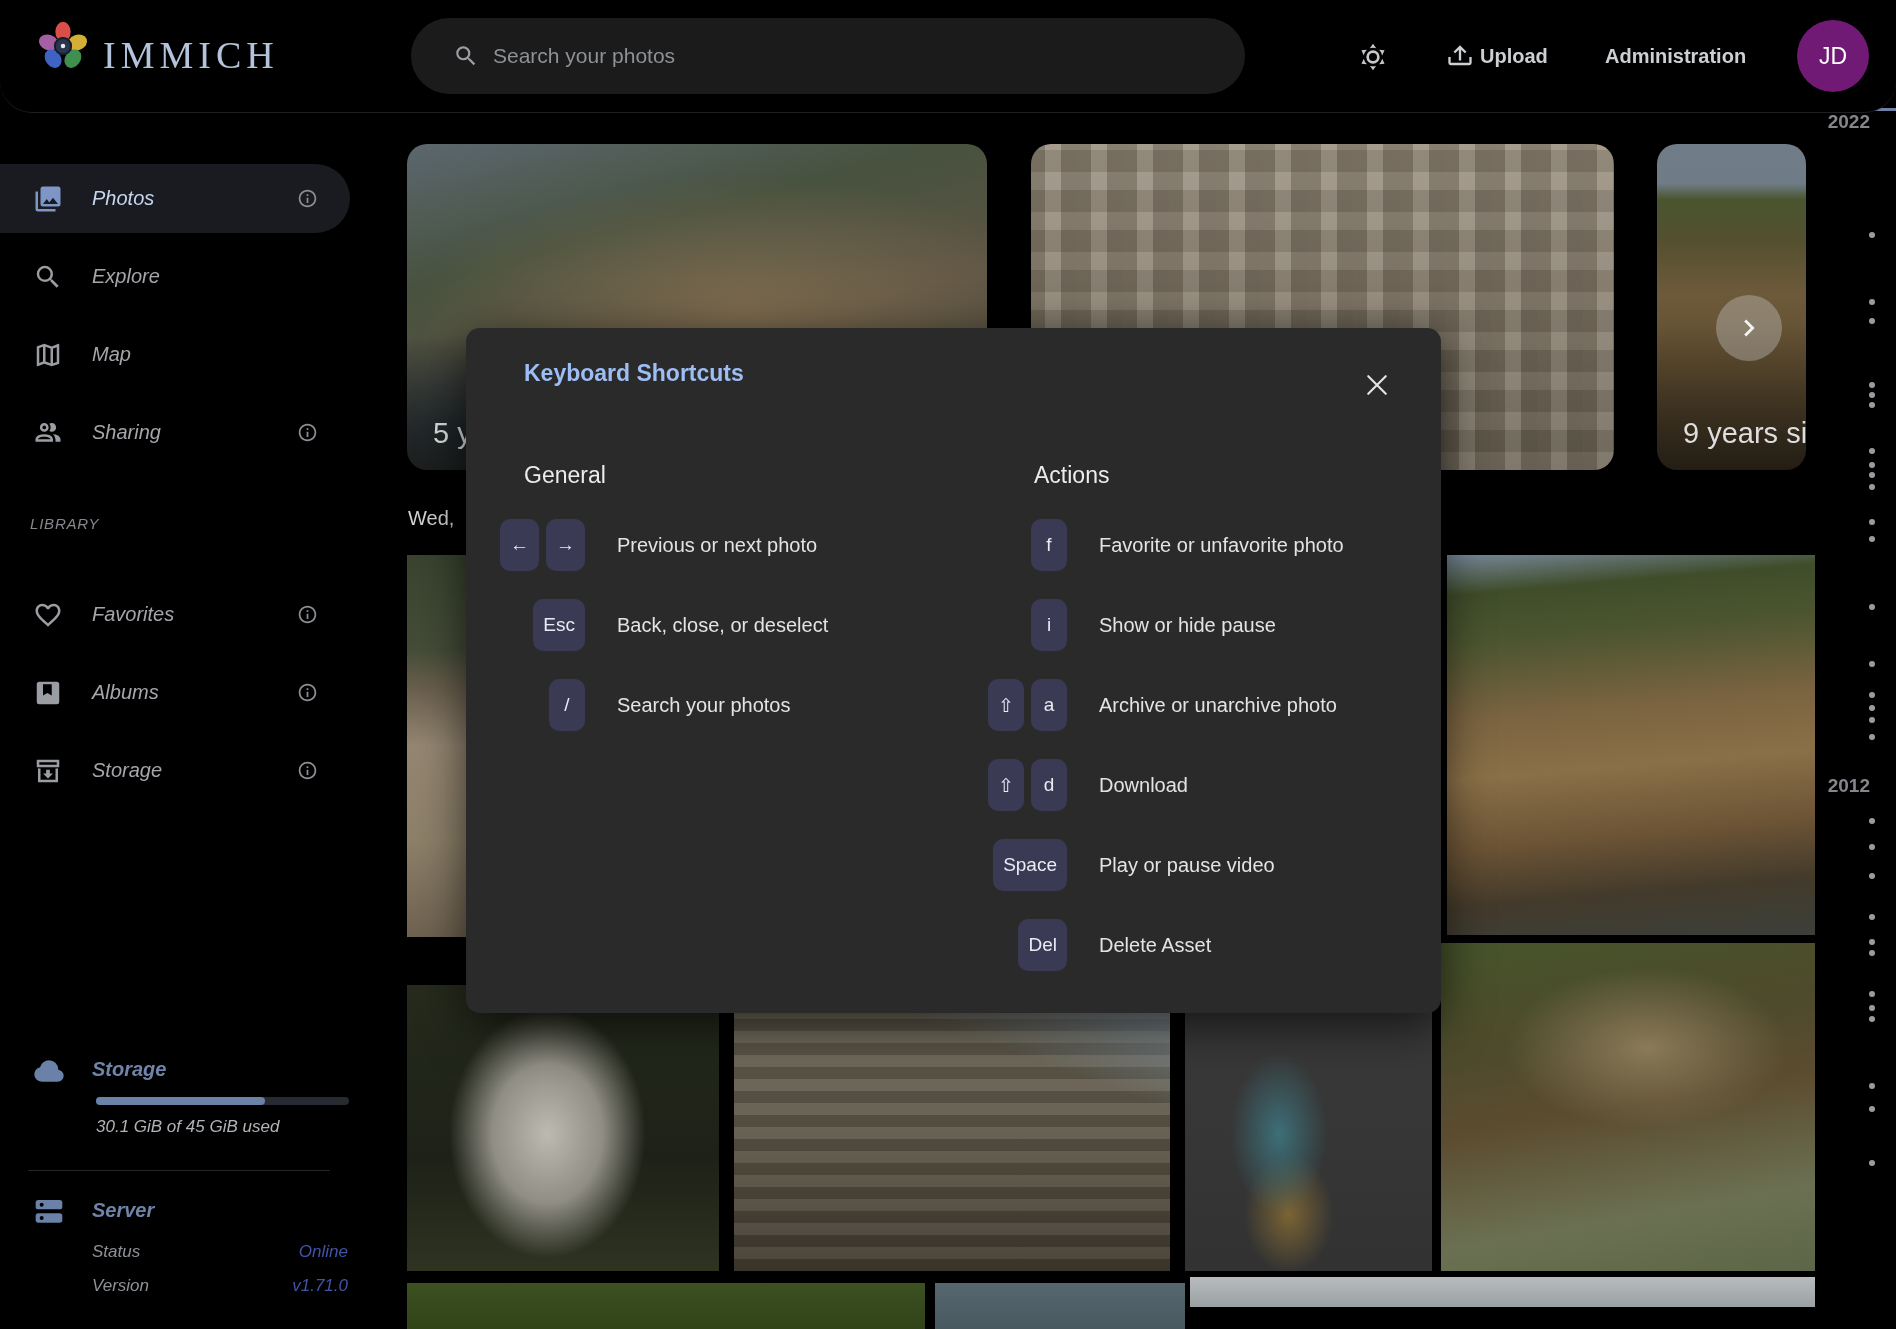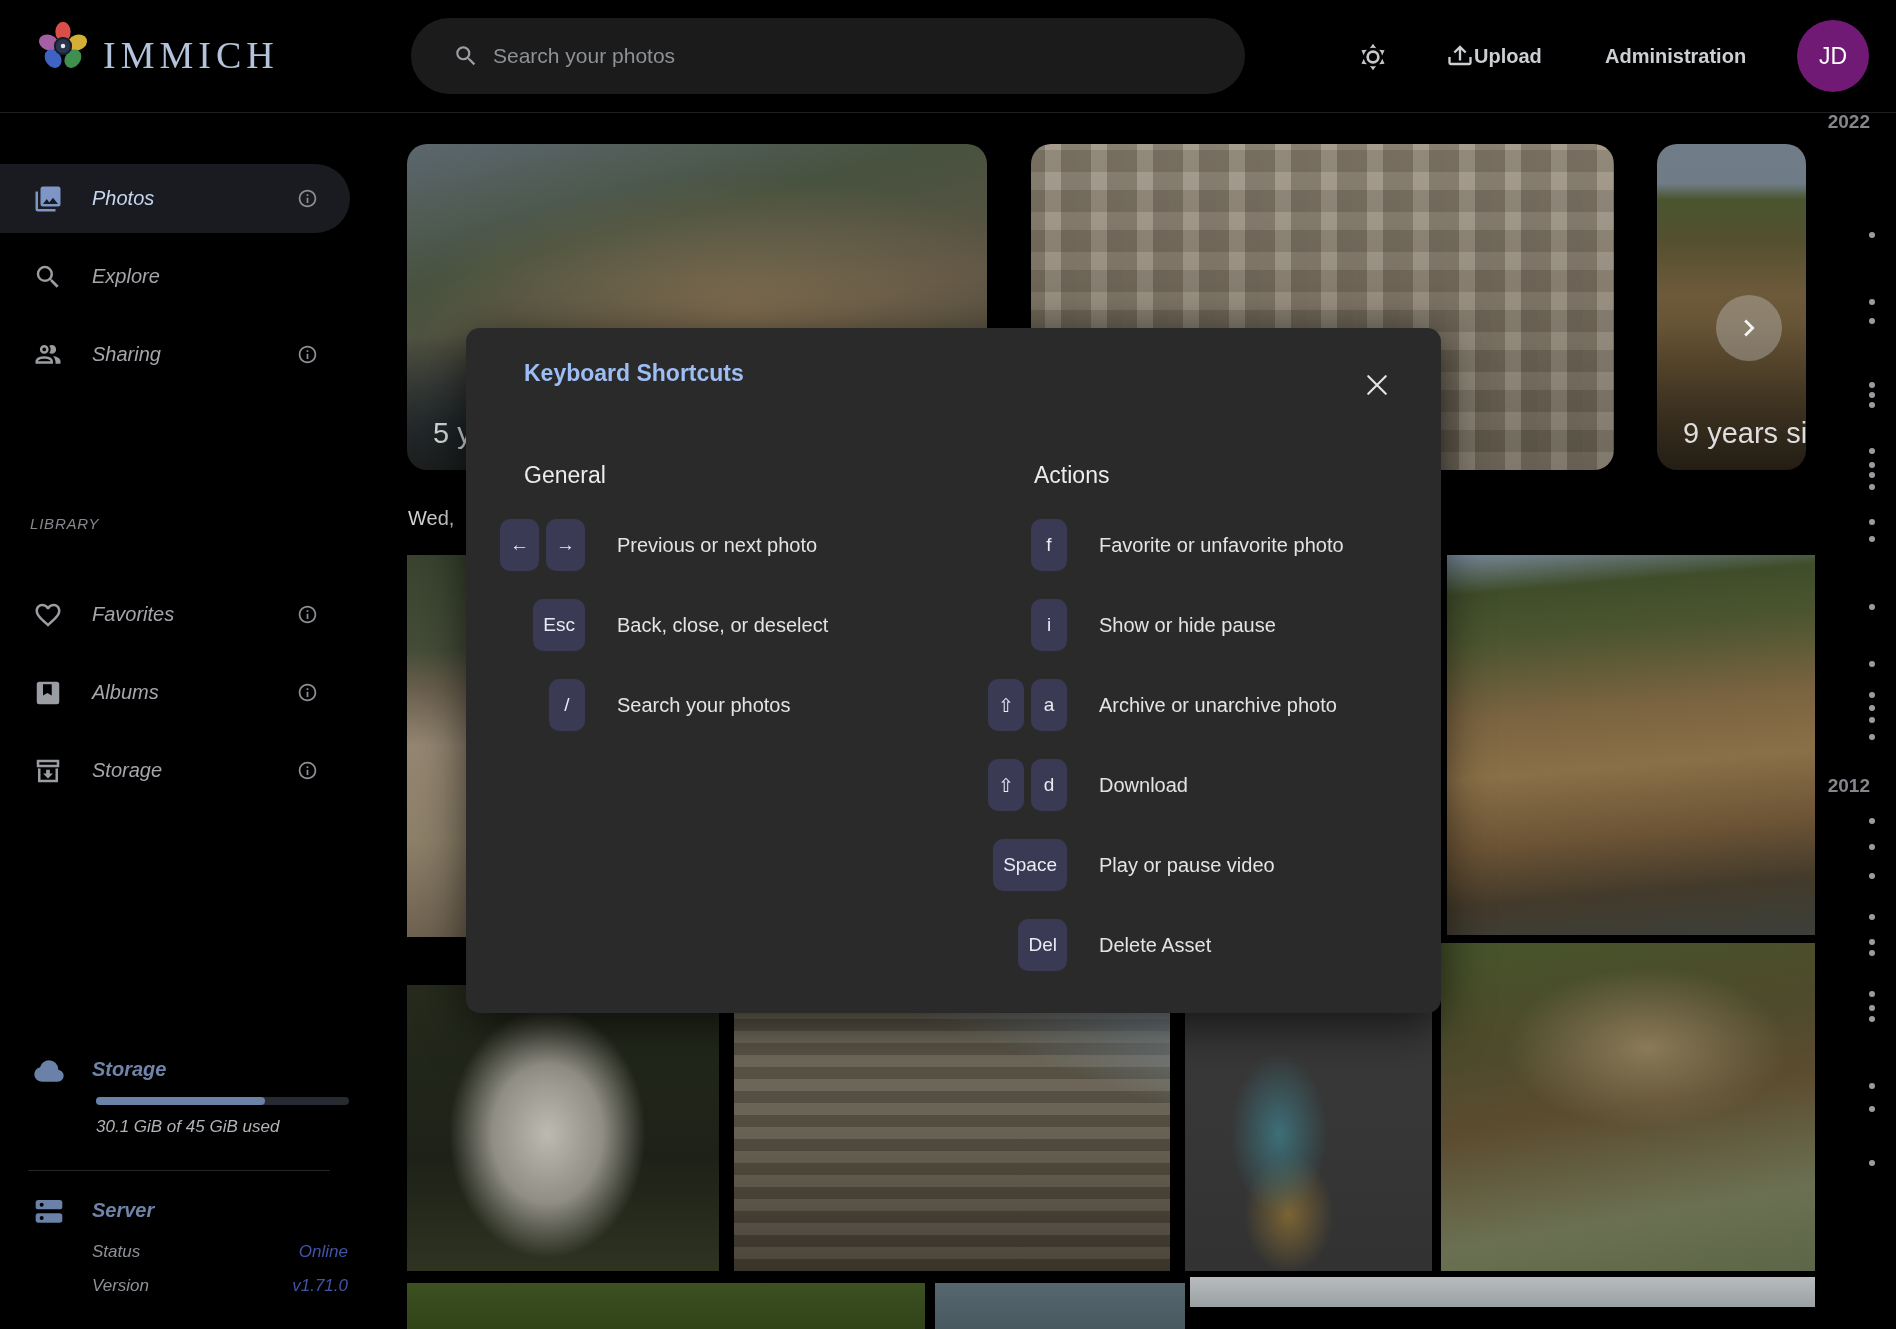--- a/index.html
+++ b/index.html
@@ -56,31 +56,31 @@
   
   .scrub-line { position:absolute; left:1835px; top:108px; width:61px; height:3px; background:#6d81a5; z-index:3; }
   .scrub-year { position:absolute; left:1790px; width:80px; text-align:right; font-size:19px; font-weight:700;
                 color:#84868b; z-index:3; }
   .year-top { top:111px; }
   .year-mid { top:775px; }
   .tl-dot { position:absolute; left:1869px; width:6px; height:6px; border-radius:50%; background:#999da2; z-index:3; }
 
   
   .header { position:absolute; left:0; top:0; width:1896px; height:113px; background:#000;
-            border-bottom:1px solid #1f1f22; z-index:4; }
+            border-bottom:1px solid #1f1f22; z-index:4;border-radius:32px; }
   .logo { position:absolute; left:36px; top:20px; width:54px; height:54px; }
   .logo-text { position:absolute; left:103px; top:33px; font-family:"Liberation Serif", serif;
                font-size:38px; letter-spacing:5px; color:#b4c3dc; }
   .search-bar { position:absolute; left:411px; top:18px; width:834px; height:76px; border-radius:38px;
                 background:#1b1b1c; display:flex; align-items:center; }
   .search-bar svg { width:26px; height:26px; margin-left:42px; color:#9b9ea3; fill:currentColor; }
   .search-input { background:transparent; border:none; outline:none; margin-left:14px; width:640px;
                   font-size:21px; color:#d5d5d5; font-family:"Liberation Sans", sans-serif; }
   .search-input::placeholder { color:#8e9195; opacity:1; }
-  .hdr-btn { position:absolute; top:0; height:113px; display:flex; align-items:center; gap:0;
+  .hdr-btn { position:absolute; top:0; height:113px; display:flex; align-items:center; gap:6px;
              background:transparent; border:none; cursor:pointer; color:#cdd0d3; font-size:20px;
              font-weight:700; font-family:"Liberation Sans", sans-serif; }
   .hdr-btn svg { fill:currentColor; }
   .theme-btn { left:1357px; } .theme-btn svg { width:32px; height:32px; color:#c6c8cb; }
   .upload-btn { left:1446px; } .upload-btn svg { width:28px; height:28px; }
   .admin-btn { left:1605px; }
   .avatar { position:absolute; left:1797px; top:20px; width:72px; height:72px; border-radius:50%;
             display:flex; align-items:center; justify-content:center; font-size:23px; color:#fff;
             border:none; cursor:pointer; }
 
@@ -253,20 +253,26 @@
           </svg>
         </div>
         <div class="side-item">
           <svg viewBox="0 0 24 24" class="side-icon">
             <path d="M9.5 3A6.5 6.5 0 0 1 16 9.5c0 1.61-.59 3.09-1.56 4.23l.27.27h.79l5 5-1.5 1.5-5-5v-.79l-.27-.27A6.52 6.52 0 0 1 9.5 16 6.5 6.5 0 0 1 3 9.5 6.5 6.5 0 0 1 9.5 3m0 2C7 5 5 7 5 9.5S7 14 9.5 14 14 12 14 9.5 12 5 9.5 5Z"></path>
           </svg>
           <span class="side-label">Explore</span>
         </div>
         <div class="side-item">
           <svg viewBox="0 0 24 24" class="side-icon">
+            <path d="M20.5 3l-.16.03L15 5.1 9 3 3.36 4.9c-.21.07-.36.25-.36.48V20.5c0 .28.22.5.5.5l.16-.03L9 18.9l6 2.1 5.64-1.9c.21-.07.36-.25.36-.48V3.5c0-.28-.22-.5-.5-.5M10 5.47l4 1.4v11.66l-4-1.4V5.47m-5 .99l3-1.01v11.7l-3 1.16V6.46m14 11.08l-3 1.01V6.86l3-1.16v11.84Z"></path>
+          </svg>
+          <span class="side-label">Map</span>
+        </div>
+        <div class="side-item">
+          <svg viewBox="0 0 24 24" class="side-icon">
             <path d="M13.07 10.41A5 5 0 0 0 13.07 4.59 3.39 3.39 0 0 1 15 4a3.5 3.5 0 0 1 0 7 3.39 3.39 0 0 1-1.93-.59M5.5 7.5A3.5 3.5 0 1 1 9 11a3.5 3.5 0 0 1-3.5-3.5M7.5 7.5A1.5 1.5 0 1 0 9 6a1.5 1.5 0 0 0-1.5 1.5M16 17v2H2v-2s0-4 7-4 7 4 7 4m-2 0c-.14-.78-1.33-2-5-2s-4.93 1.31-5 2m11.95-4a5.32 5.32 0 0 1 2.05 4v2h4v-2s0-3.63-6.05-4Z"></path>
           </svg>
           <span class="side-label">Sharing</span>
           <svg viewBox="0 0 24 24" class="info-ic">
             <path d="M11 9h2V7h-2v2m1 13C6.48 22 2 17.52 2 12S6.48 2 12 2s10 4.48 10 10-4.48 10-10 10m0-18c-4.41 0-8 3.59-8 8s3.59 8 8 8 8-3.59 8-8-3.59-8-8-8m-1 13h2v-6h-2v6Z"></path>
           </svg>
         </div>
       </nav>
     <div class="lib-label">LIBRARY</div>
     <nav id="nav-lib">

